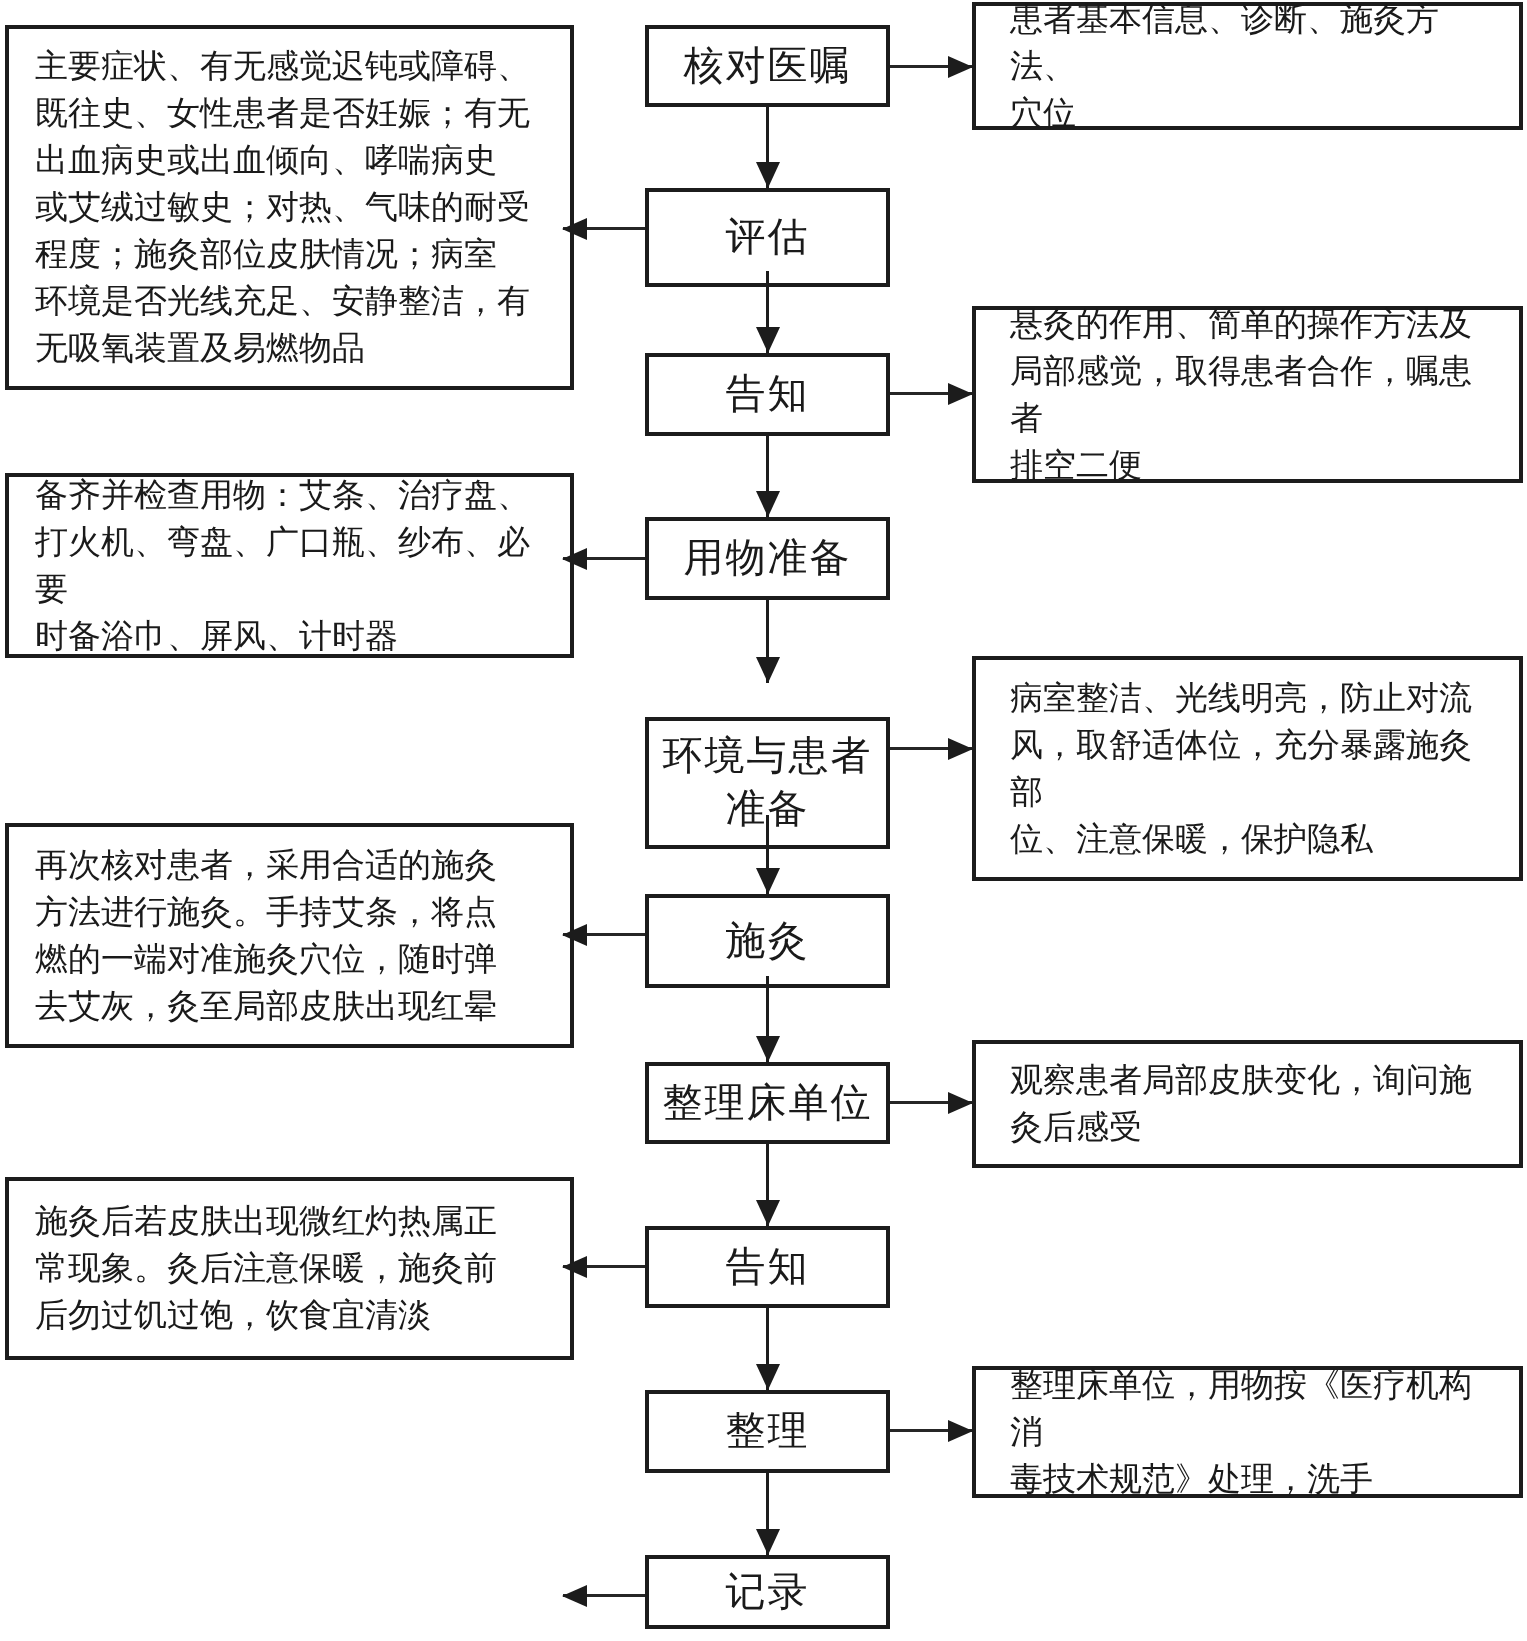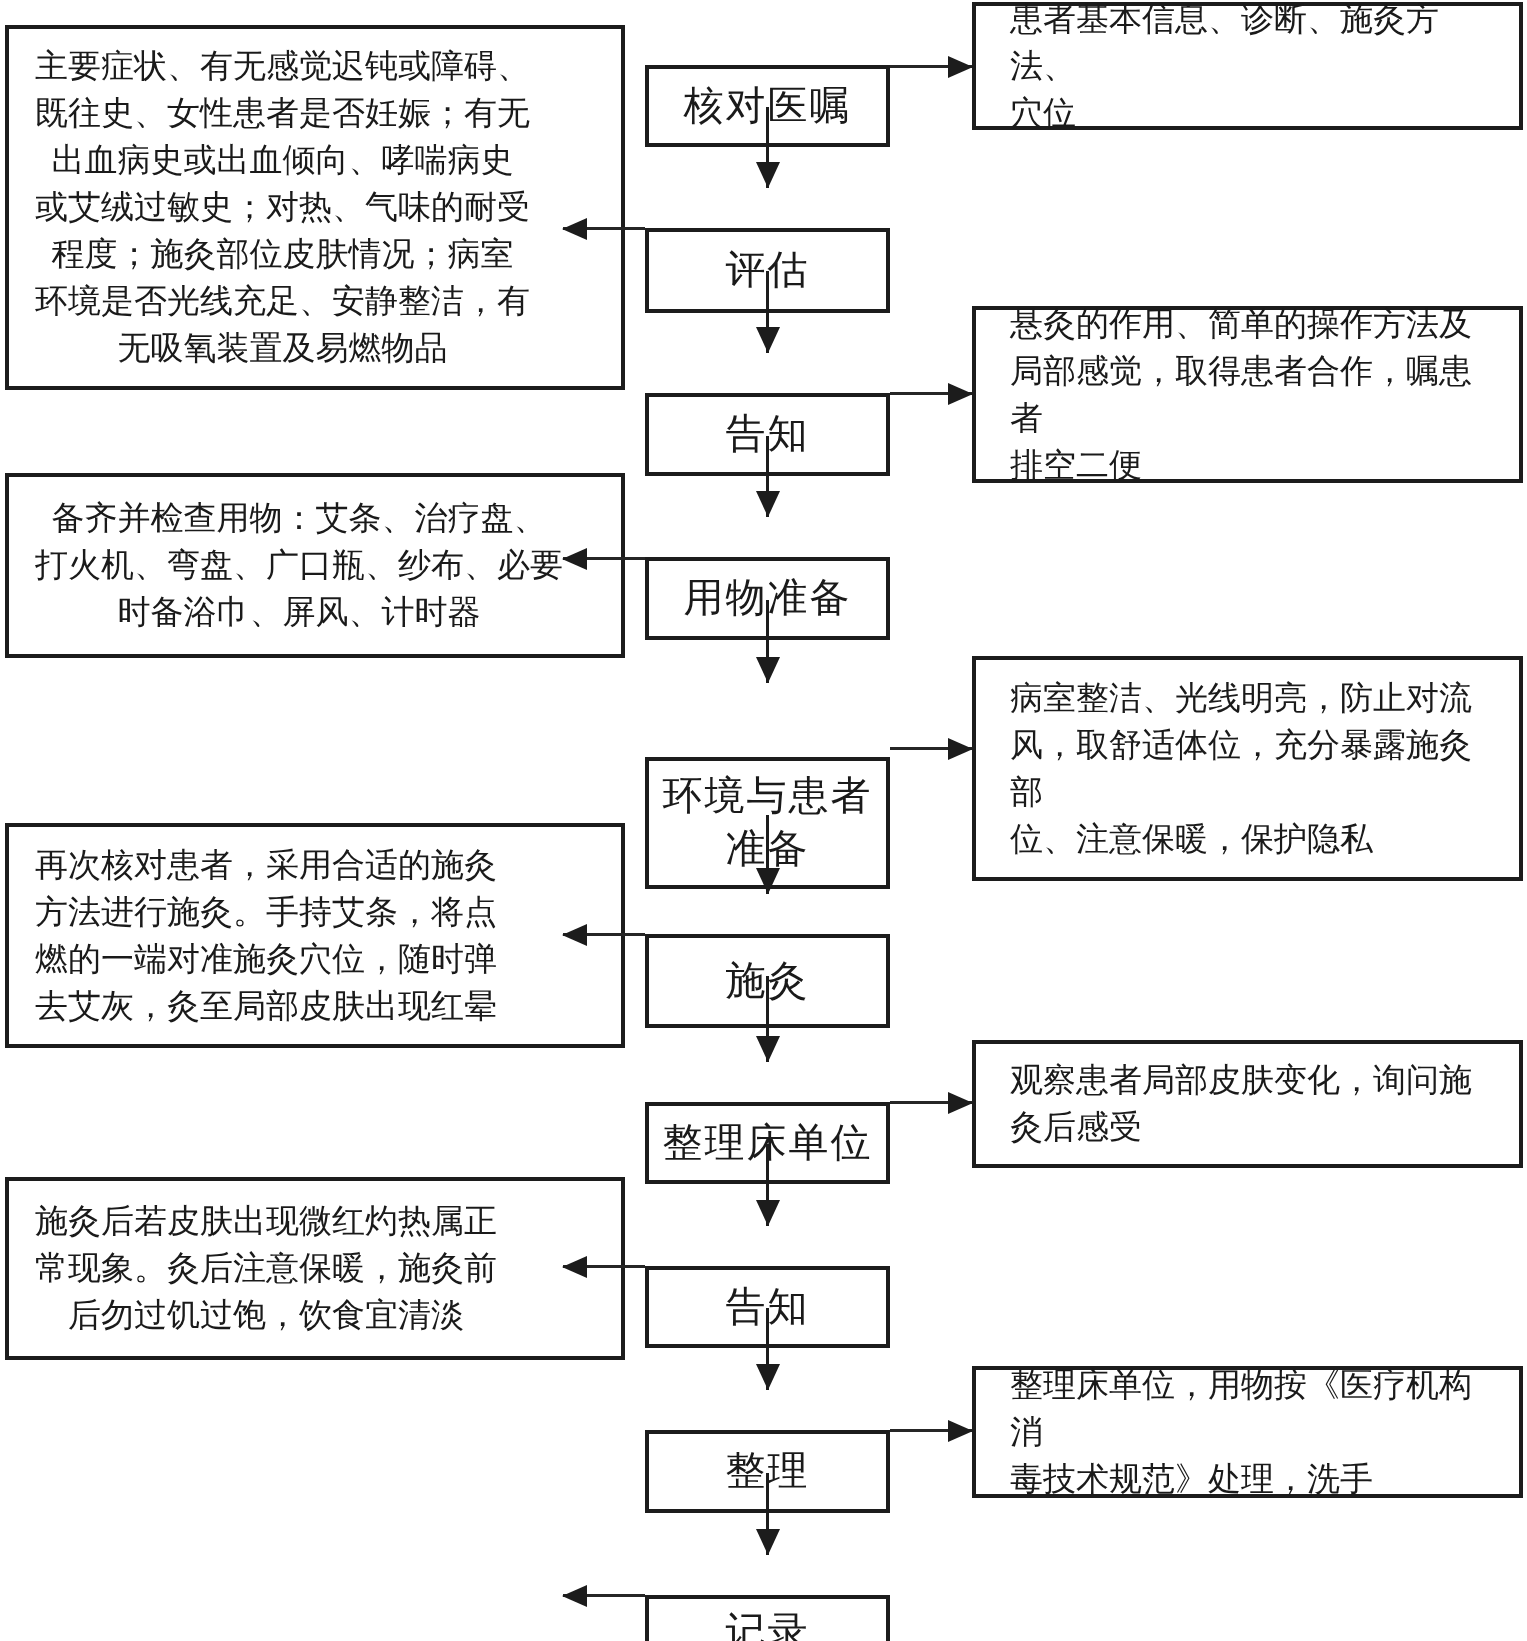--- a/index.html
+++ b/index.html
@@ -10,30 +10,30 @@
     font-family:"Liberation Serif","DejaVu Serif",serif;
     color:#1a1a1a;
     overflow:hidden;
   }
   
   .node{
     position:absolute;left:645px;width:245px;
     box-sizing:border-box;border:4px solid #1c1c1c;background:#fff;
     display:flex;align-items:center;justify-content:center;
     font-size:40px;letter-spacing:2px;line-height:1.32;
-    text-align:center;white-space:pre-line;margin-top:40px;
+    text-align:center;white-space:pre-line;
   }
   
   .note{
     position:absolute;box-sizing:border-box;
     border:4px solid #1c1c1c;background:#fff;
     display:flex;align-items:center;
     font-size:33px;line-height:47px;white-space:pre-line;
   }
-  .note-l{left:5px;width:620px;padding:0 26px;text-align:center;}
+  .note-l{left:5px;width:569px;padding:0 26px;}
   .note-r{left:972px;width:551px;padding:0 34px;}
   
   .va{position:absolute;left:766px;width:3px;background:#1c1c1c;}
   .va::after{
     content:"";position:absolute;bottom:0;left:50%;transform:translateX(-50%);
     border:12px solid transparent;border-bottom:0;border-top:26px solid #1c1c1c;
   }
   
   .ha{position:absolute;height:3px;background:#262626;}
   .ha.right::after{
@@ -44,21 +44,21 @@
     content:"";position:absolute;left:-1px;top:50%;transform:translateY(-50%);
     border:11px solid transparent;border-left:0;border-right:25px solid #1c1c1c;
   }
 </style>
 </head>
 <body>
 
 <div id="canvas">
 
   <div class="node" style="top:25px;height:82px">核对医嘱</div>
-  <div class="node" style="top:188px;height:85px">评估</div>
+  <div class="node" style="top:188px;height:99px">评估</div>
   <div class="node" style="top:353px;height:83px">告知</div>
   <div class="node" style="top:517px;height:83px">用物准备</div>
   <div class="node" style="top:717px;height:132px">环境与患者
 准备</div>
   <div class="node" style="top:894px;height:94px">施灸</div>
   <div class="node" style="top:1062px;height:82px">整理床单位</div>
   <div class="node" style="top:1226px;height:82px">告知</div>
   <div class="node" style="top:1390px;height:83px">整理</div>
   <div class="node" style="top:1555px;height:74px">记录</div>
 

